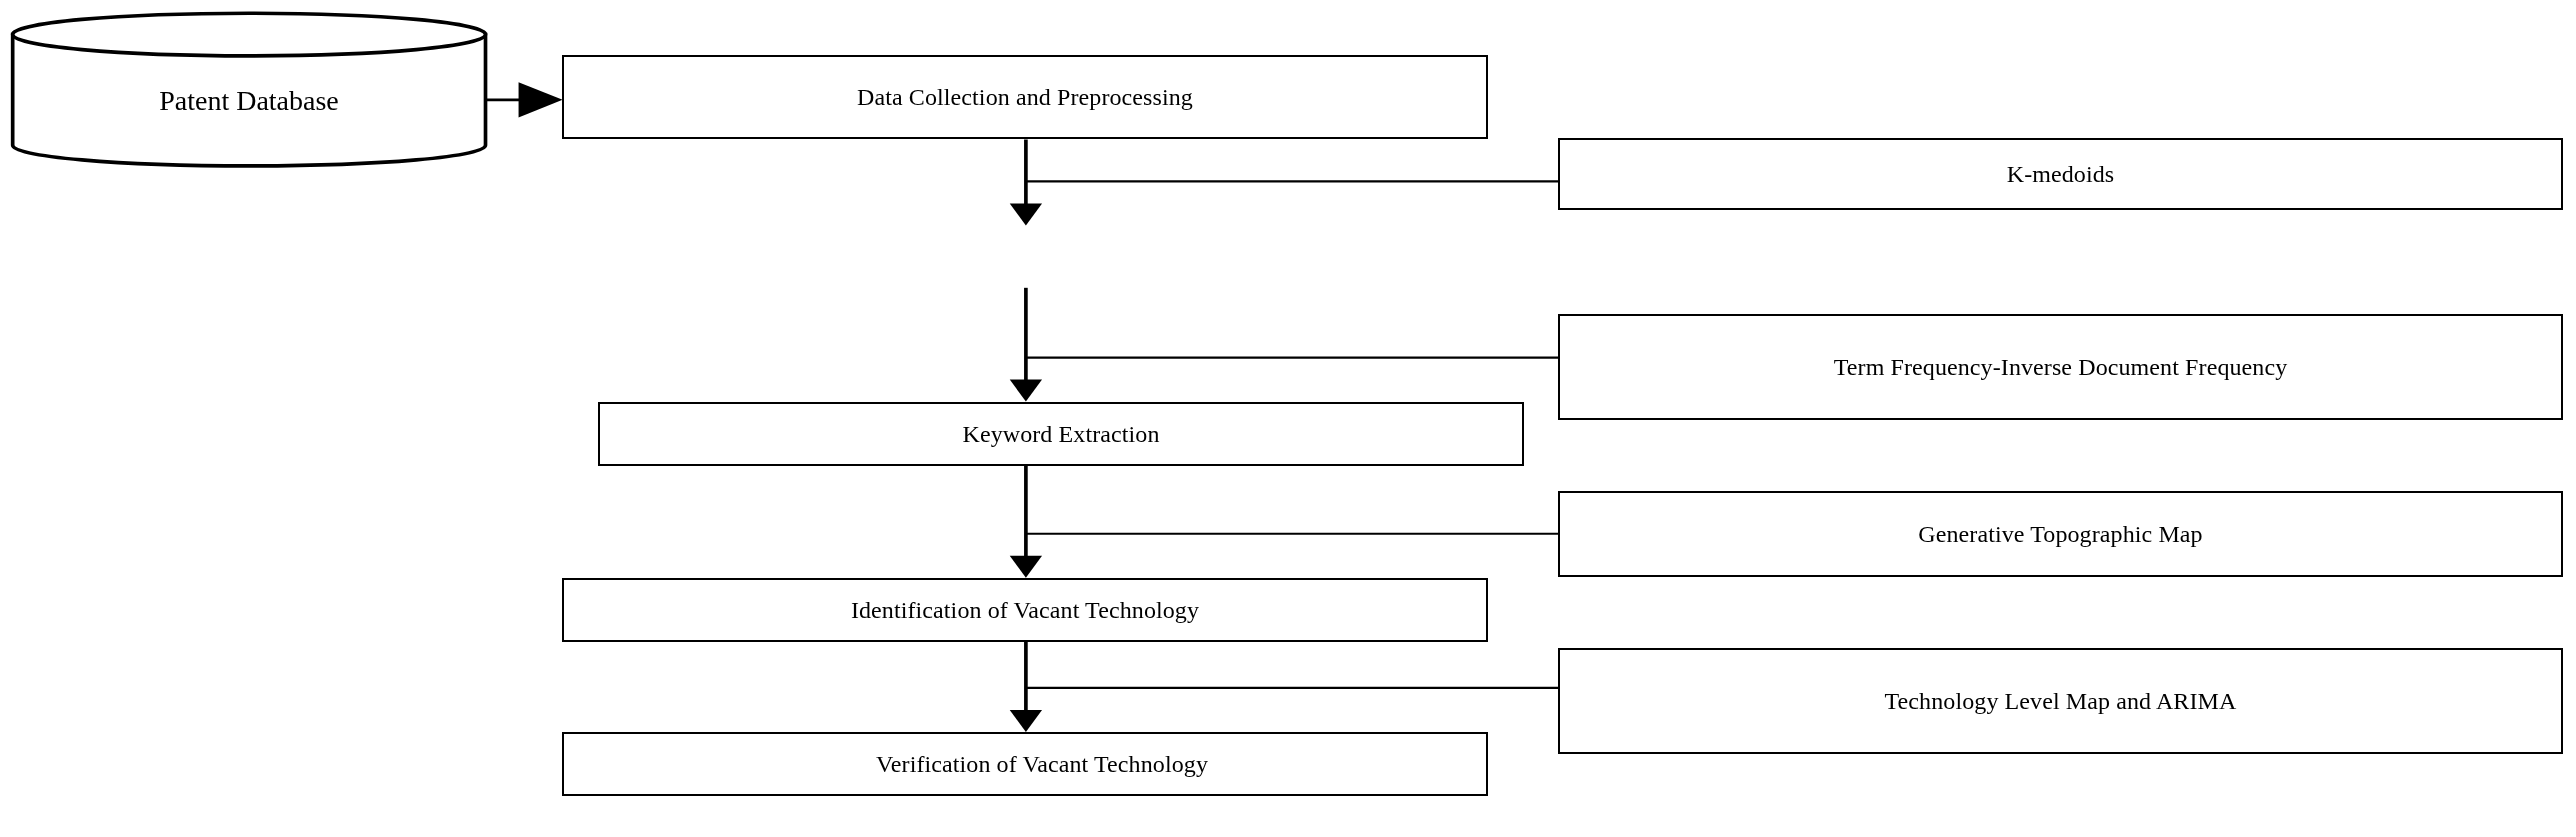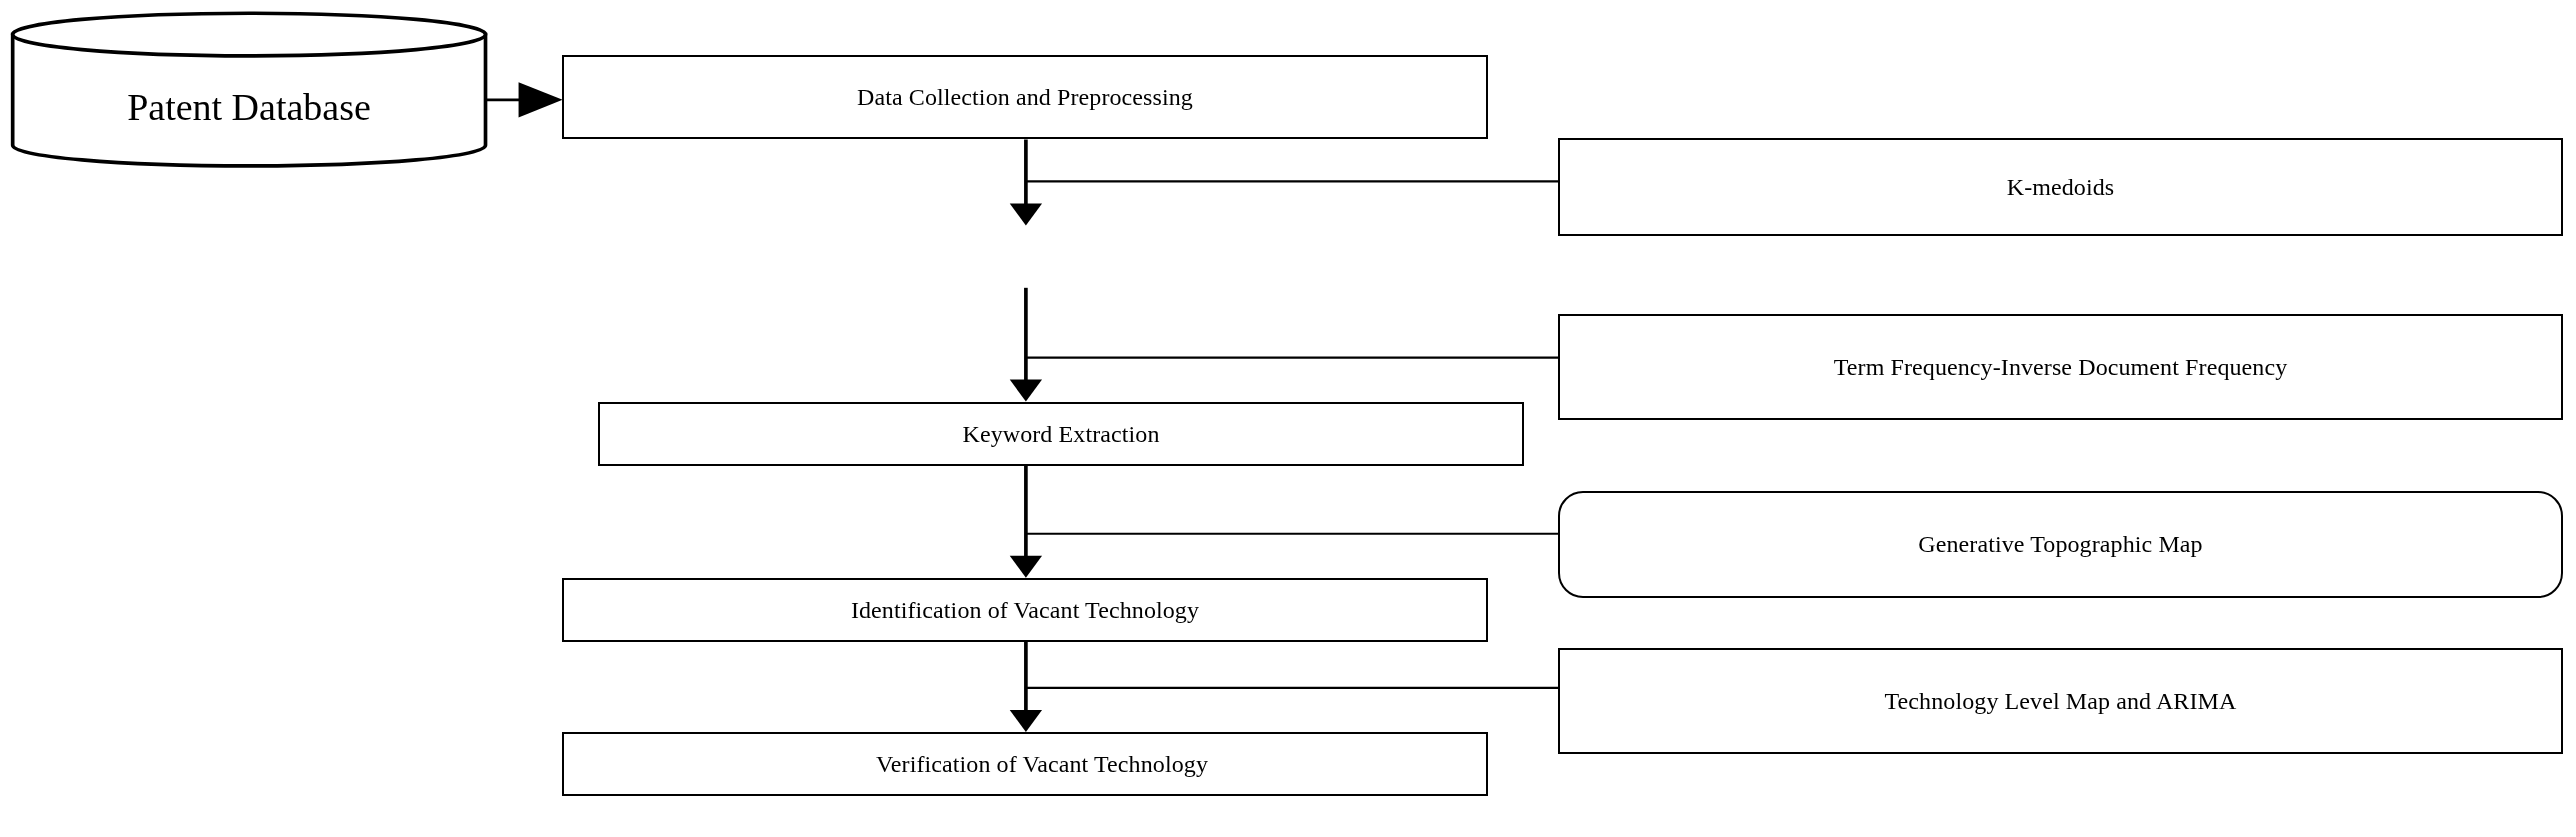--- a/index.html
+++ b/index.html
@@ -35,21 +35,21 @@
   .proc-label, .method-label {
     font-size: 24px;
     line-height: 1.1;
     color: #000000;
     white-space: nowrap;
     letter-spacing: 0.1px;
   }
   .db-label {
     position: absolute;
     color: #000000;
-    font-size: 38px;
+    font-size: 28px;
     white-space: nowrap;
     text-align: center;
   }
 </style>
 </head>
 <body>
 
 <div id="canvas">
 
   <svg class="layer" viewBox="0 0 3508 1140" xmlns="http://www.w3.org/2000/svg">
@@ -99,29 +99,29 @@
   </div>
 
   <div class="proc-box" style="left:562px; top:578px; width:926px; height:64px;text-align:right;">
     <span class="proc-label">Identification of Vacant Technology</span>
   </div>
 
   <div class="proc-box" style="left:562px; top:732px; width:926px; height:64px;padding-left:34px;">
     <span class="proc-label">Verification of Vacant Technology</span>
   </div>
 
-  <div class="method-box" style="left:1558px; top:138px; width:1005px; height:98px;">
+  <div class="method-box" style="left:1558px; top:138px; width:1005px; height:72px;">
     <span class="method-label">K-medoids</span>
   </div>
 
   <div class="method-box" style="left:1558px; top:314px; width:1005px; height:106px;">
     <span class="method-label">Term Frequency-Inverse Document Frequency</span>
   </div>
 
-  <div class="method-box" style="left:1558px; top:491px; width:1005px; height:107px;border-radius:25px;">
+  <div class="method-box" style="left:1558px; top:491px; width:1005px; height:86px;">
     <span class="method-label">Generative Topographic Map</span>
   </div>
 
   <div class="method-box" style="left:1558px; top:648px; width:1005px; height:106px;">
     <span class="method-label">Technology Level Map and ARIMA</span>
   </div>
 
 </div>
 
 

